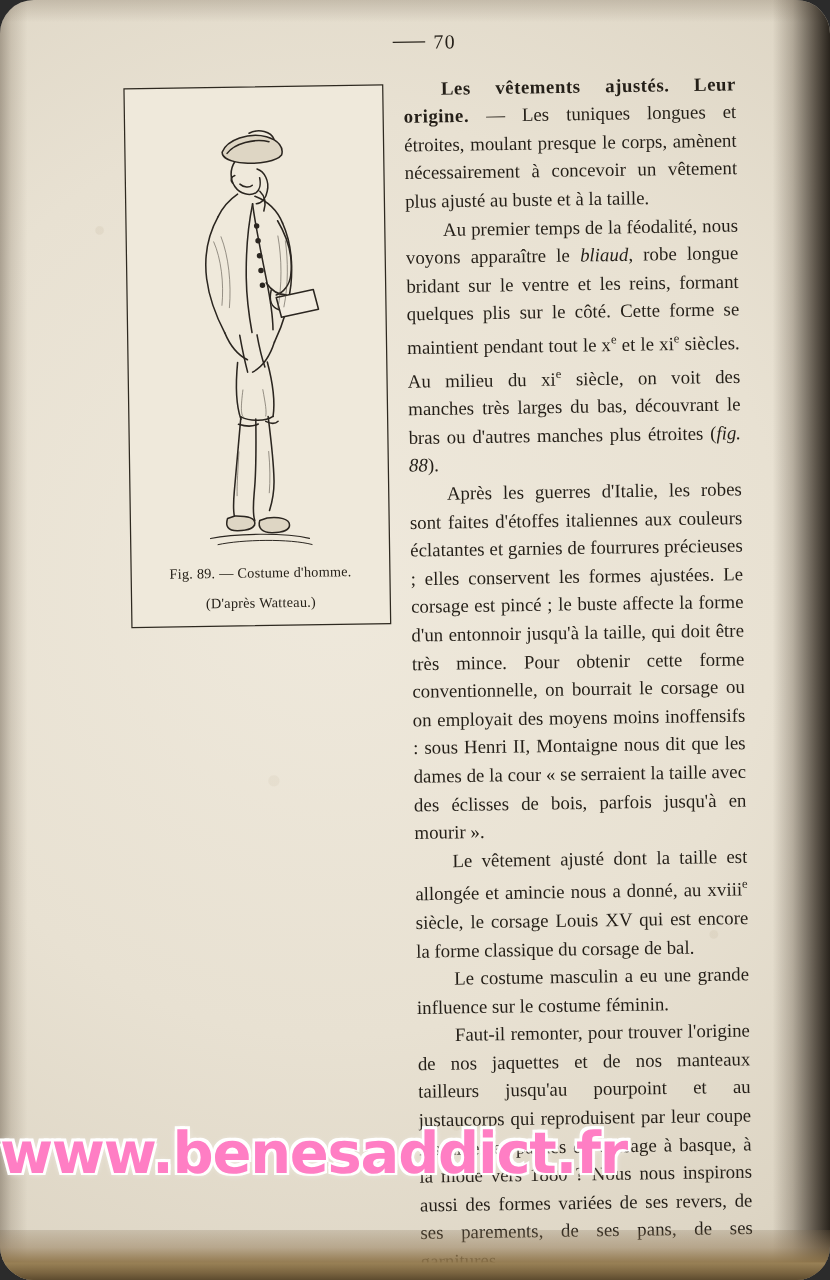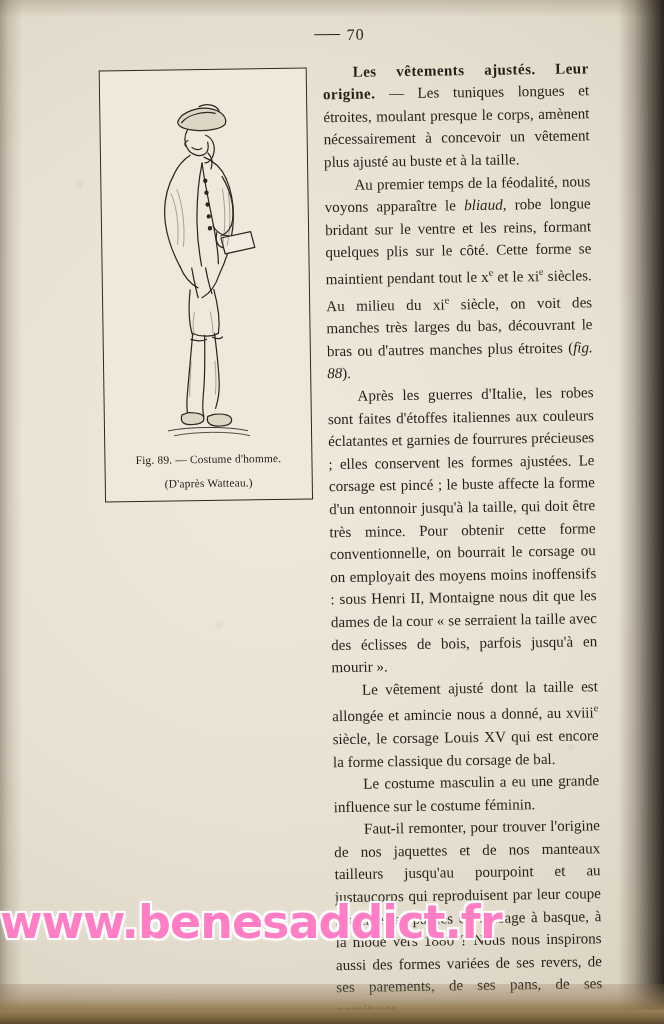--- a/index.html
+++ b/index.html
@@ -15,20 +15,21 @@
   }
 
   
   #page-photo {
     position: absolute;
     left: 0; top: 0;
     width: 664px; height: 1024px;
     background:
       radial-gradient(ellipse 120% 80% at 40% 45%, #efe9dc 0%, #e8e1d2 45%, #ddd5c4 75%, #cfc6b3 100%);
     overflow: hidden;
+    border-radius: 27px;
   }
   
   #gutter-shadow {
     position: absolute;
     right: 0; top: 0;
     width: 46px; height: 1024px;
     background: linear-gradient(to right, rgba(60,50,38,0) 0%, rgba(70,58,44,0.30) 35%, rgba(42,34,25,0.72) 75%, rgba(25,20,14,0.92) 100%);
     pointer-events: none;
   }
   

